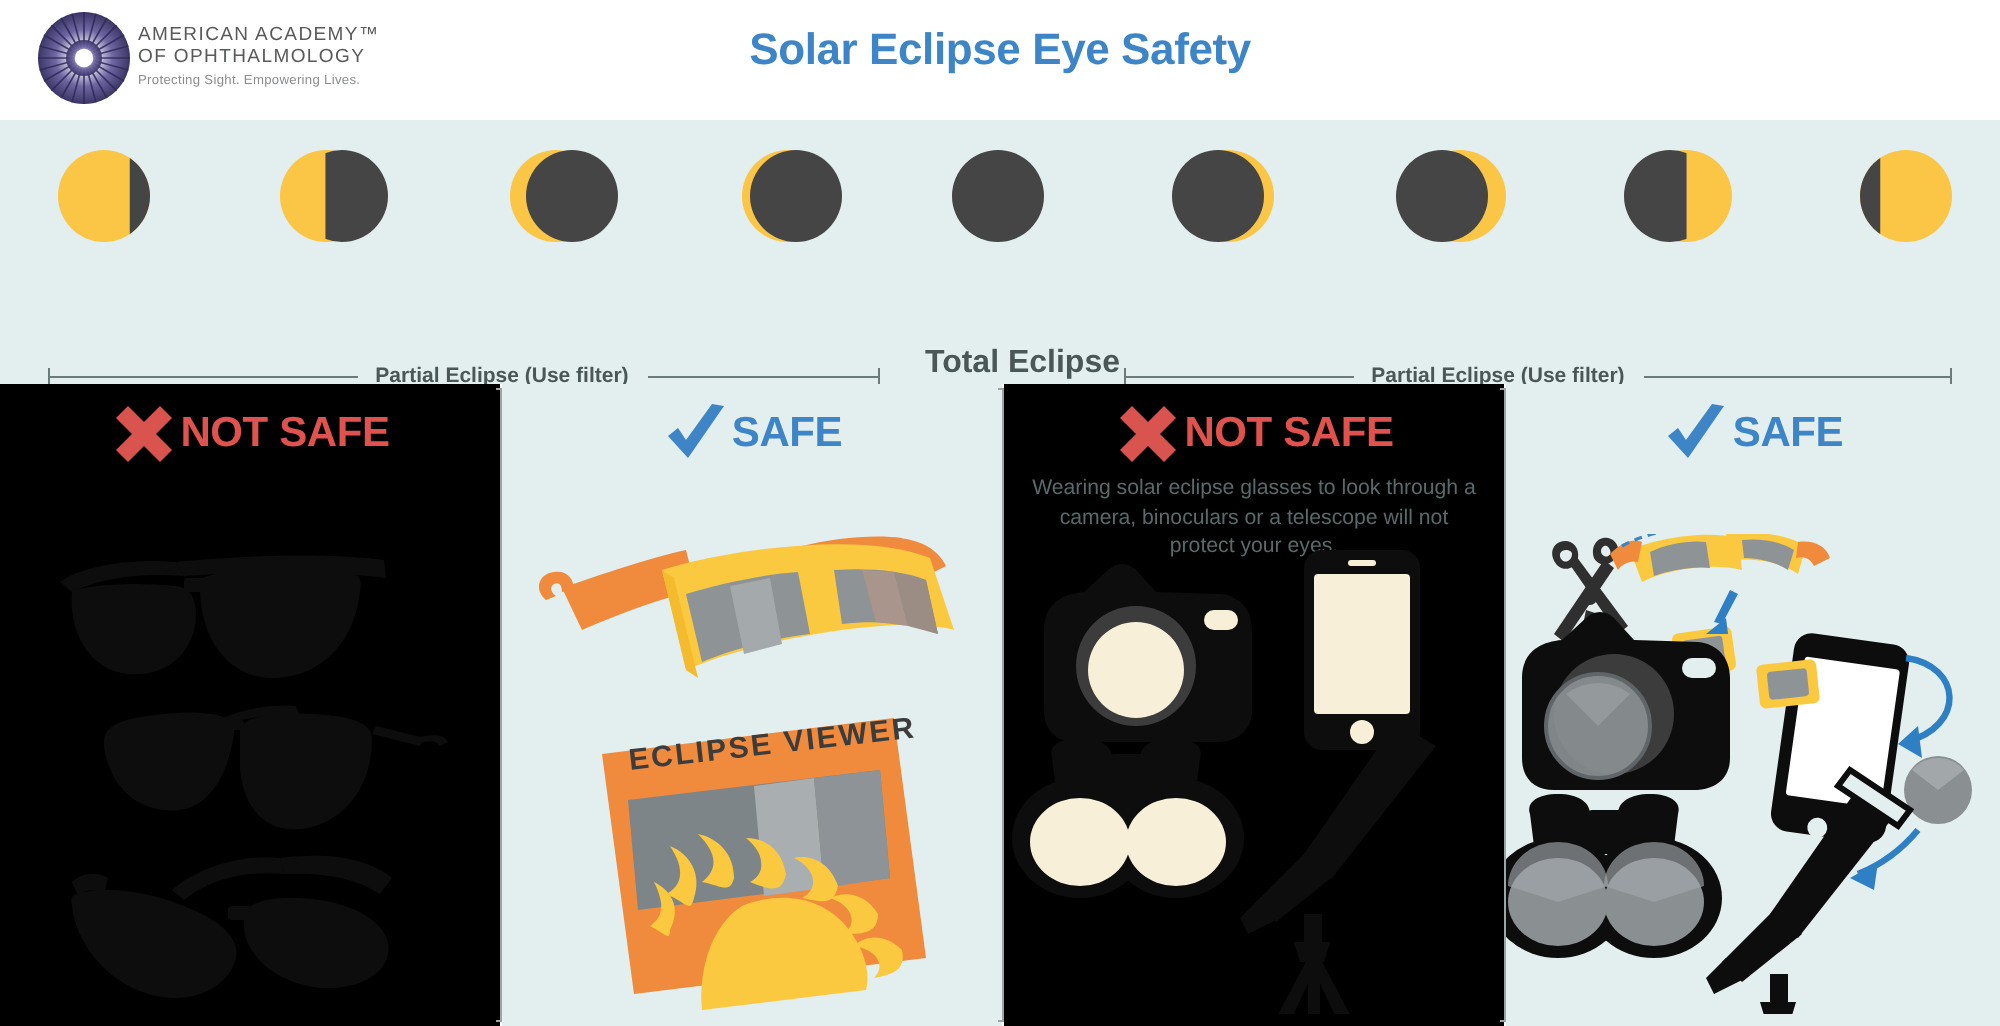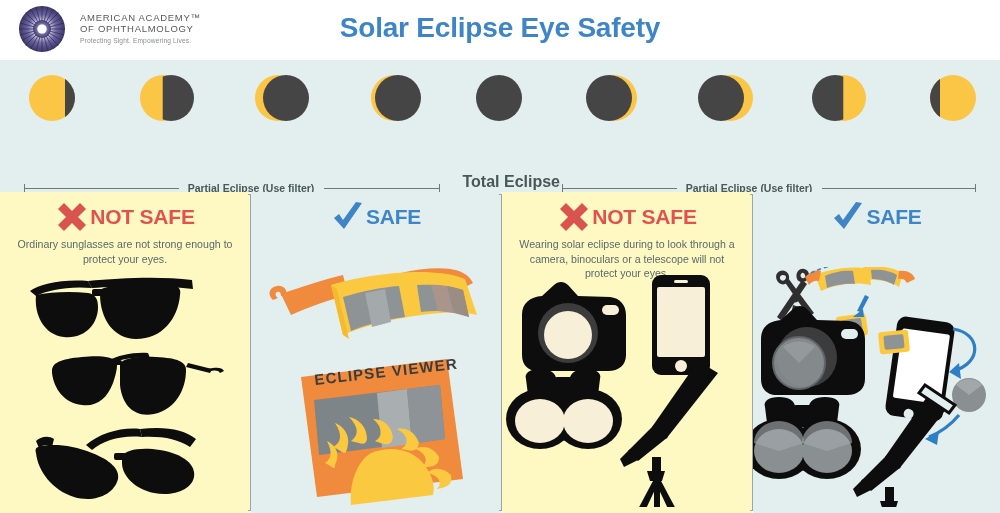--- a/index.html
+++ b/index.html
@@ -7,28 +7,28 @@
   body {
     font-family: "Liberation Sans", sans-serif;
     background:#ffffff;
     position:relative;
     overflow:hidden;
   }
   #page { position:relative; width:1000px; height:513px; background:#fff; }
 
   
   #header { position:absolute; left:0; top:0; width:1000px; height:60px; background:#fff; }
-  #logo-block { position:absolute; left:18px; top:5px; display:flex; align-items:center; gap:14px; }
+  #logo-block { position:absolute; left:18px; top:5px; display:flex; align-items:center; gap:3px; }
   #logo-mark { width:48px; height:48px; position:relative; }
   #logo-text { line-height:1.12; }
   .logo-line { font-size:9.5px; letter-spacing:0.7px; color:#58595b; font-weight:400; }
   .logo-tag { font-size:6.6px; color:#8b8d8f; letter-spacing:0.15px; margin-top:2.5px; font-style:normal; }
   #page-title {
     position:absolute; left:0; top:12px; width:1000px; text-align:center;
-    font-size:28px; font-weight:bold; color:#3d85c6; letter-spacing:-0.2px;
+    font-size:22px; font-weight:bold; color:#3d85c6; letter-spacing:-0.2px;
   }
 
   
   #phase-band { position:absolute; left:0; top:60px; width:1000px; height:132px; background:#e3eeee; }
   .phase { position:absolute; top:10px; width:56px; height:56px; }
   .phase .disc { position:absolute; width:46px; height:46px; border-radius:50%; top:5px; }
   .sun  { background:#fbc546; }
   .moon { background:#454545; }
 
   .scale-row { position:absolute; top:122px; left:0; width:1000px; height:14px;padding-left:36px; }
@@ -44,21 +44,21 @@
   }
 
   #body-text {
     position:absolute; left:22px; top:145px; width:958px;
     font-size:11.3px; line-height:1.47; color:#5a6a6a;
   }
 
   
   #panels { position:absolute; left:0; top:192px; width:1000px; height:321px; }
   .panel { position:absolute; top:0; width:250px; height:321px; }
-  .panel.warn { background:#fef9c3; }
+  .panel.warn { background:#000000; }
   .panel.safe { background:#e3eeee; }
   .vline { position:absolute; top:2px; width:1px; height:317px; background:#9aa5a5; }
   .vline:before, .vline:after{ content:""; position:absolute; left:-2px; width:5px; height:1px; background:#9aa5a5; }
   .vline:before{ top:0; } .vline:after{ bottom:0; }
 
   .verdict { position:absolute; left:0; top:8px; width:250px; height:34px; display:flex;
              align-items:center; justify-content:center; gap:1px; }
   .verdict .mark { width:34px; height:32px; flex:0 0 auto; }
   .verdict .word { font-size:21px; font-weight:bold; letter-spacing:-0.2px; }
   .word.bad  { color:#e0524e; }
@@ -205,21 +205,20 @@
         <span class="mark">
           <svg width="34" height="32" viewBox="0 0 34 32">
             <g stroke="#d9534f" stroke-width="8.5" stroke-linecap="butt">
               <line x1="6" y1="5" x2="28" y2="27"></line>
                 <line x1="28" y1="5" x2="6" y2="27"></line>
             </g>
           </svg>
         </span>
         <span class="word bad">NOT SAFE</span>
       </div>
-      <div class="caption">Ordinary sunglasses are not strong enough to protect your eyes.</div>
       <div class="art">
         <svg width="250" height="240" viewBox="0 0 250 240">
           <g fill="#0d0d0d">
 
             <g>
               <path d="M30 24 C40 17 62 12 88 14 L92 21 C68 19 48 23 36 29 Z"></path>
               <path d="M88 14 C120 11 160 9 192 13 L193 22 C160 18 120 19 92 21 Z"></path>
               <path d="M36 28 C34 48 44 68 64 70 C86 72 98 56 98 40 C98 32 95 27 88 26 C70 24 50 25 36 28 Z"></path>
               <path d="M100 27 C100 52 114 72 136 72 C162 72 178 52 180 28 C182 20 176 17 160 16 C136 15 114 18 104 21 C100 22 100 24 100 27 Z"></path>
               <rect x="92" y="22" width="12" height="7" rx="2"></rect>
@@ -311,21 +310,21 @@
         <span class="mark">
           <svg width="34" height="32" viewBox="0 0 34 32">
             <g stroke="#d9534f" stroke-width="8.5" stroke-linecap="butt">
               <line x1="6" y1="5" x2="28" y2="27"></line>
                 <line x1="28" y1="5" x2="6" y2="27"></line>
             </g>
           </svg>
         </span>
         <span class="word bad">NOT SAFE</span>
       </div>
-      <div class="caption">Wearing solar eclipse during to look through a camera, binoculars or a telescope will not protect your eyes.</div>
+      <div class="caption">Wearing solar eclipse glasses to look through a camera, binoculars or a telescope will not protect your eyes.</div>
       <div class="art">
         <svg width="250" height="240" viewBox="0 0 250 240">
           <g fill="#0d0d0d">
 
             <g>
               <path d="M20 48 C20 36 28 30 40 29 L52 18 C56 14 62 14 66 18 L76 29 L108 30 C118 31 124 38 124 48 L124 88 C124 98 117 104 106 104 L36 104 C26 104 20 98 20 88 Z"></path>
               <circle cx="66" cy="66" r="30" fill="#3c3c3c"></circle>
               <circle cx="66" cy="68" r="24" fill="#f8efd8"></circle>
               <rect x="100" y="38" width="17" height="10" rx="5" fill="#f8efd8"></rect>
             </g>

